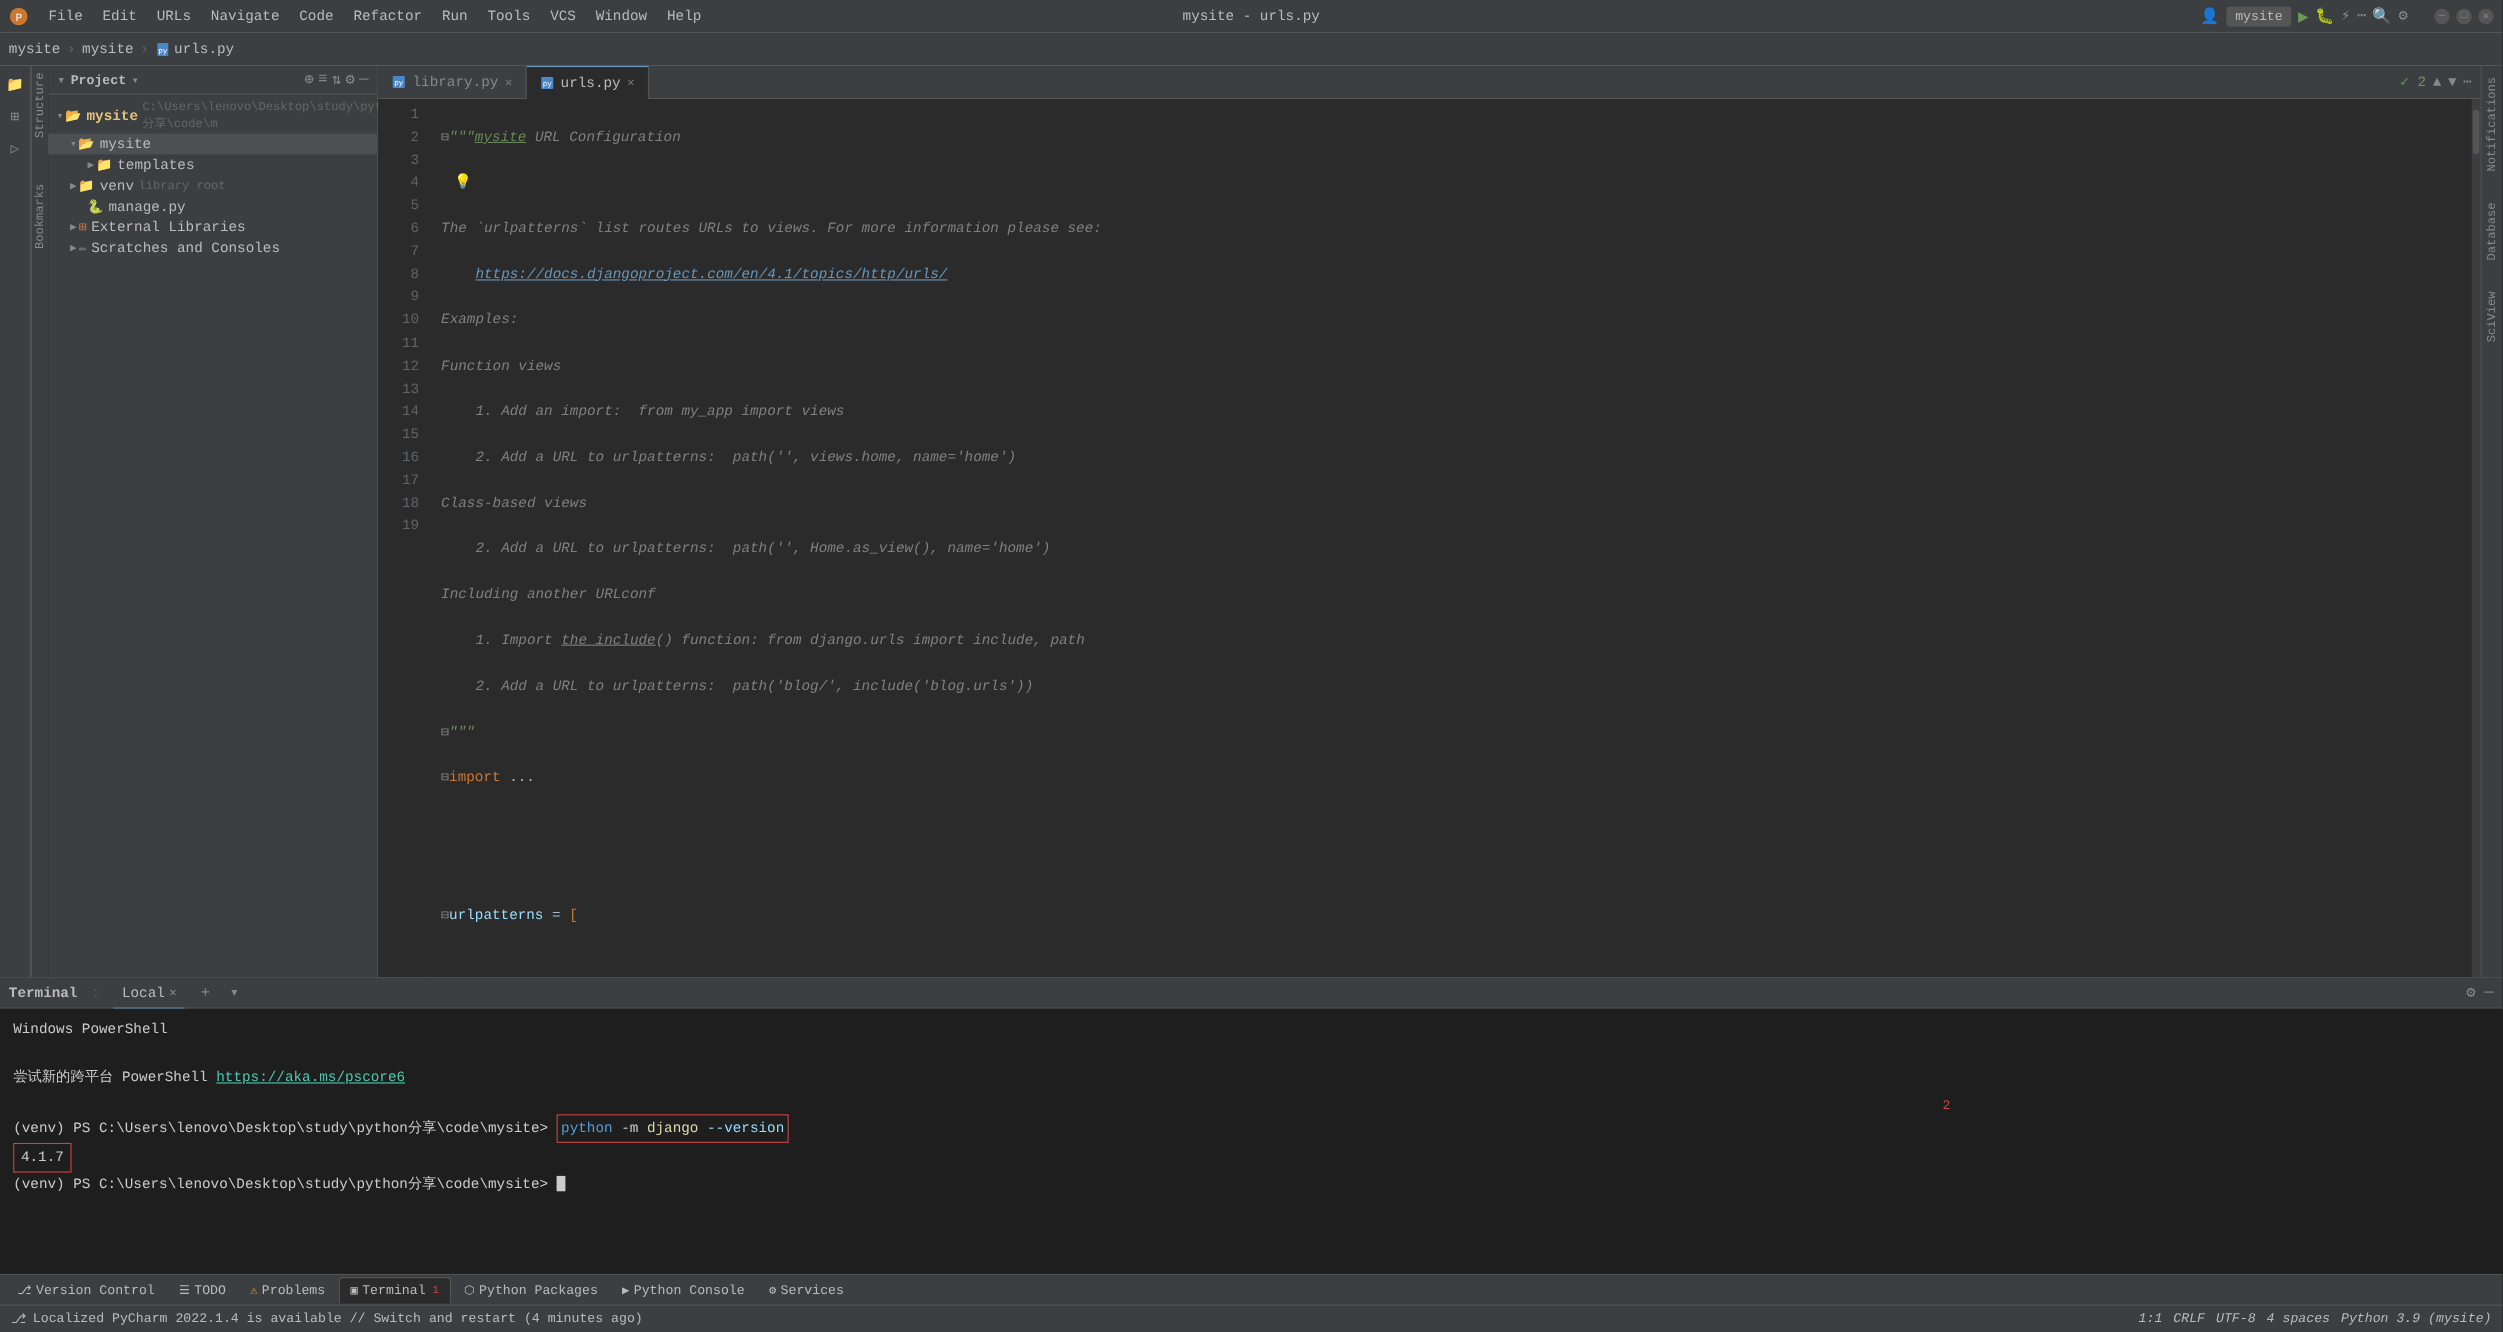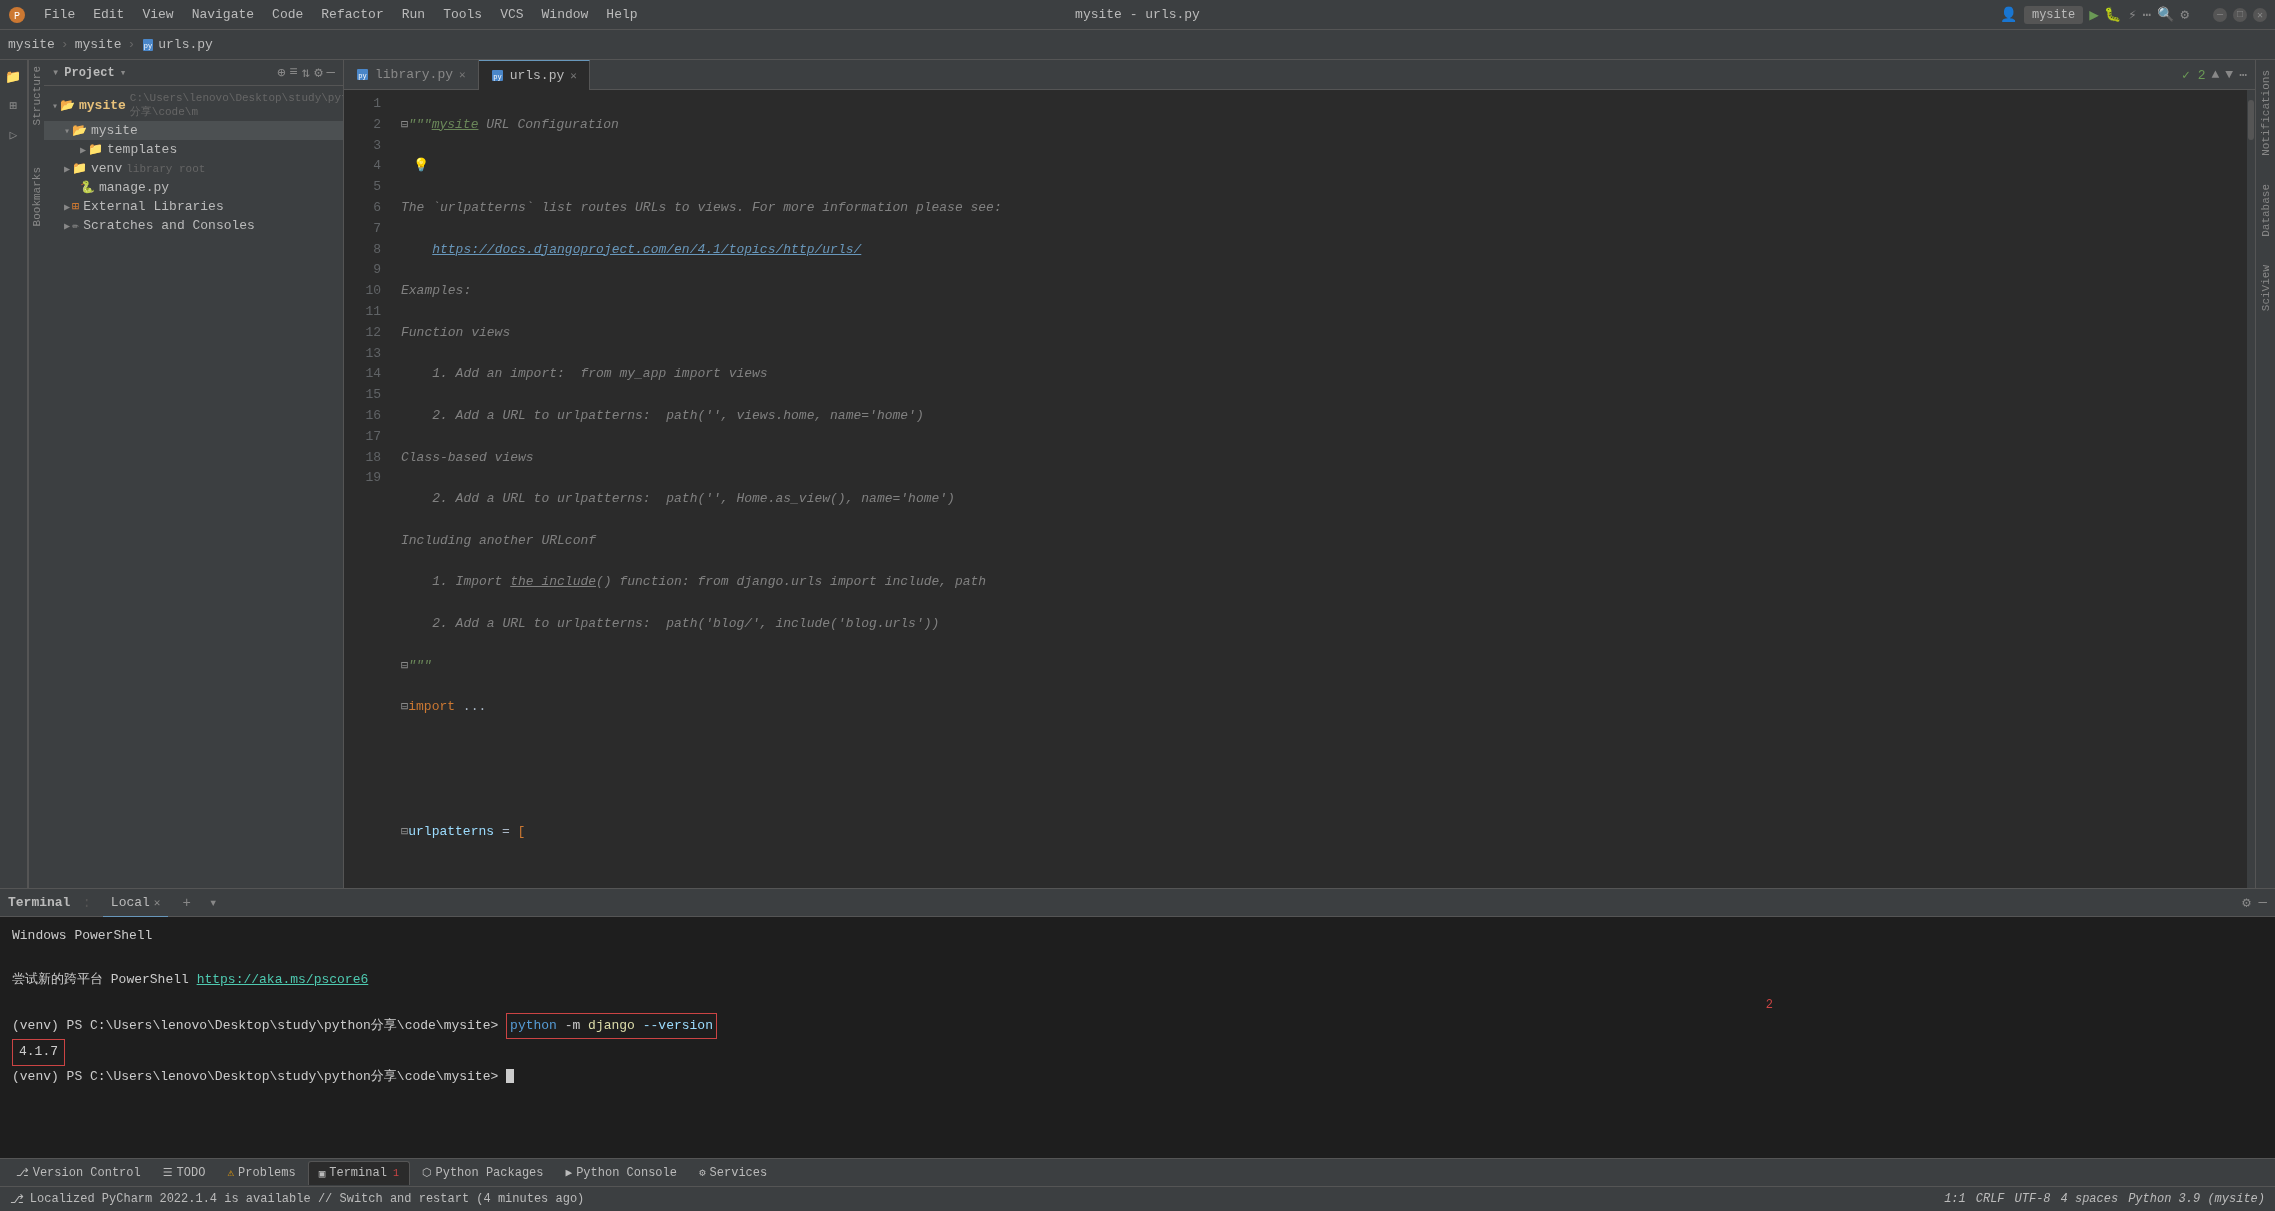--- a/index.html
+++ b/index.html
@@ -370,21 +370,21 @@
   <div id="title-bar-left">
     <div style="width:18px;height:18px;display:flex;align-items:center;justify-content:center;">
       <svg width="18" height="18" viewBox="0 0 18 18">
         <circle cx="9" cy="9" r="8" fill="#cc7832"></circle>
         <text x="9" y="13" text-anchor="middle" font-size="10" fill="white">P</text>
       </svg>
     </div>
     <div id="menu-bar">
       <span class="menu-item">File</span>
       <span class="menu-item">Edit</span>
-      <span class="menu-item">View</span>
+      <span class="menu-item">URLs</span>
       <span class="menu-item">Navigate</span>
       <span class="menu-item">Code</span>
       <span class="menu-item">Refactor</span>
       <span class="menu-item">Run</span>
       <span class="menu-item">Tools</span>
       <span class="menu-item">VCS</span>
       <span class="menu-item">Window</span>
       <span class="menu-item">Help</span>
     </div>
   </div>

